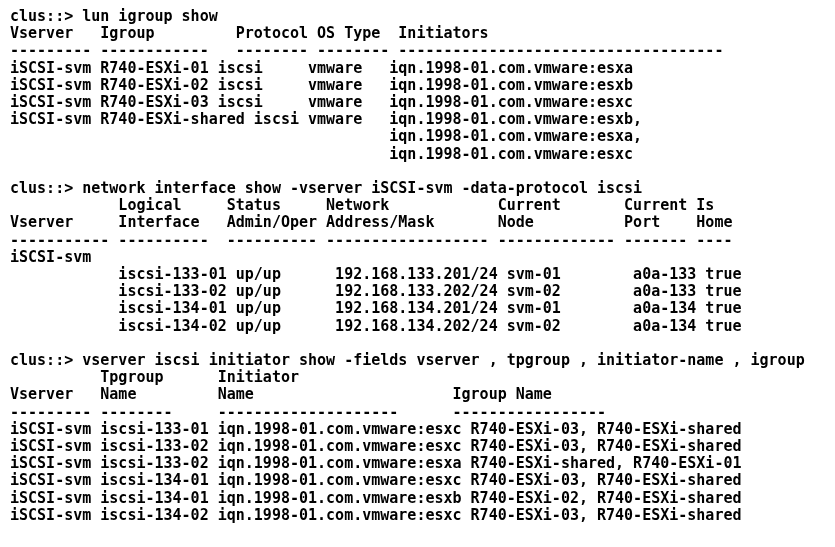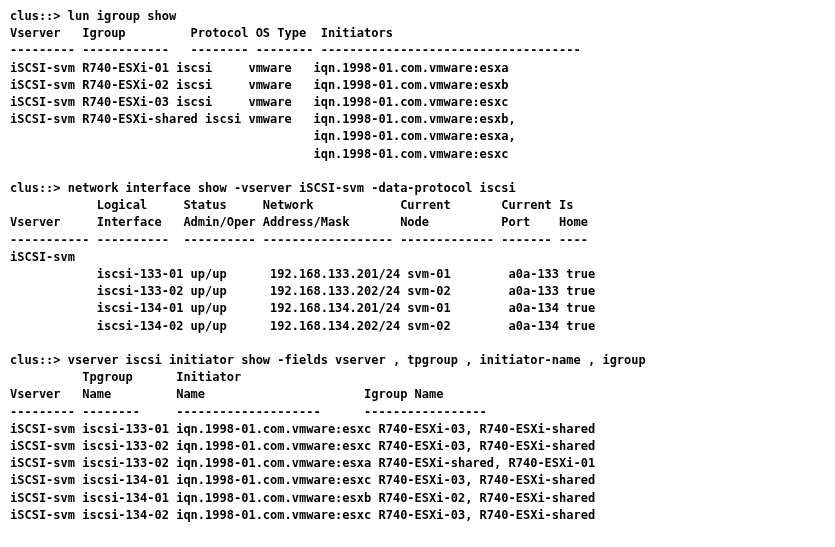--- a/index.html
+++ b/index.html
@@ -14,21 +14,21 @@
     font-family: "DejaVu Sans Mono", "Liberation Mono", monospace;
   }
   #terminal {
     box-sizing: border-box;
     width: 835px;
     height: 547px;
     padding: 8px 10px 0 10px;
     background: #ffffff;
     color: #000000;
     font-family: "DejaVu Sans Mono", "Liberation Mono", monospace;
-    font-size: 12px;
+    font-size: 15px;
     font-weight: bold;
     line-height: 17.2px;
     letter-spacing: 0px;
     white-space: pre;
   }
   .line {
     white-space: pre;
     min-height: 17.2px;
   }
   .blank {

